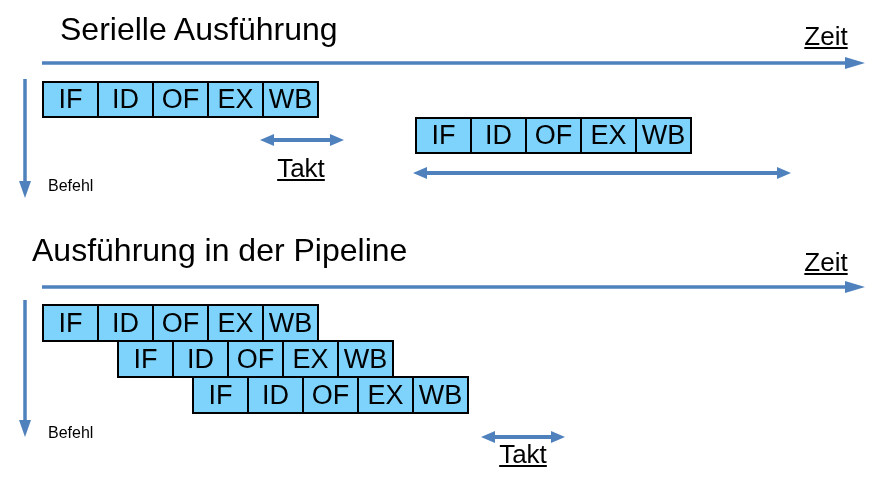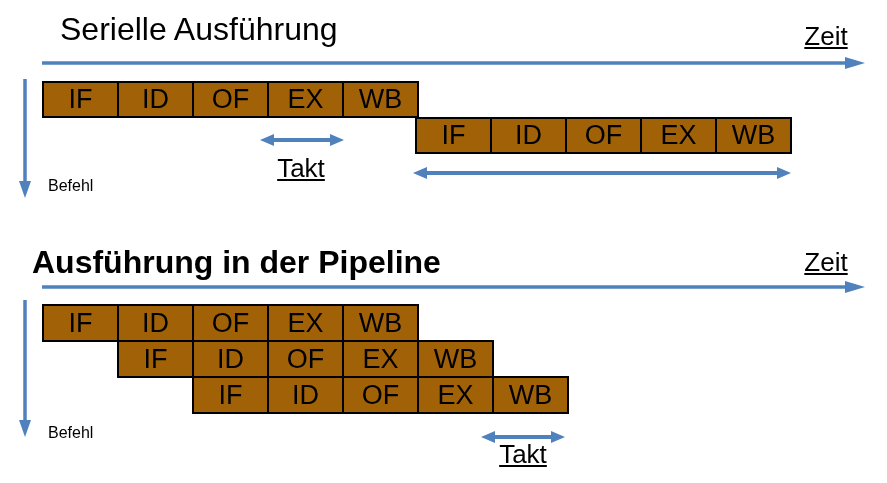--- a/index.html
+++ b/index.html
@@ -6,22 +6,22 @@
   #stage {
     position:relative; width:887px; height:483px; background:#ffffff;
     font-family:"Liberation Sans", sans-serif; color:#000000; overflow:hidden;
   }
   .abs { position:absolute; }
   .section-title { font-size:32px; line-height:1.15; white-space:nowrap; }
   .label { font-size:16px; line-height:1.15; white-space:nowrap; }
   .label-center { font-size:26px; line-height:1.15; text-align:center;text-decoration:underline; }
   .box-row { display:flex; }
   .cell {
-    box-sizing:border-box; width:77px; border:2px solid #000000;
-    margin-left:-2px; background:#a16207;
+    box-sizing:border-box; width:57px; border:2px solid #000000;
+    margin-left:-2px; background:#7dd3fc;
     display:flex; align-items:center; justify-content:center;
     font-size:27px;
   }
   .cell:first-child { margin-left:0; }
   .cell-h37 { height:37px; }
   .cell-h38 { height:38px; }
   svg { display:block; }
 </style>
 </head>
 <body>
@@ -66,21 +66,21 @@
   <div class="abs label-center" style="left:256px; top:154px; width:90px;">Takt</div>
 
   <div class="abs label" style="left:48px; top:177px;">Befehl</div>
 
   <svg class="abs" style="left:412px; top:164px;" width="380" height="18" viewBox="0 0 380 18">
     <line x1="11" y1="9" x2="369" y2="9" stroke="#4F81BD" stroke-width="4"></line>
     <polygon points="1,9 15,3 15,15" fill="#4F81BD"></polygon>
     <polygon points="379,9 365,3 365,15" fill="#4F81BD"></polygon>
   </svg>
 
-  <div class="abs section-title" style="left:32px; top:244px;font-weight:bold;">Ausführung in der Pipeline</div>
+  <div class="abs section-title" style="left:32px; top:232px;">Ausführung in der Pipeline</div>
 
   <div class="abs label-center" style="left:790px; top:248px; width:72px;">Zeit</div>
 
   <svg class="abs" style="left:40px; top:280px;" width="826" height="14" viewBox="0 0 826 14">
     <line x1="2" y1="7" x2="807" y2="7" stroke="#4F81BD" stroke-width="3.5"></line>
     <polygon points="825,7 805,1 805,13" fill="#4F81BD"></polygon>
   </svg>
 
   <svg class="abs" style="left:16px; top:300px;" width="18" height="138" viewBox="0 0 18 138">
     <line x1="9" y1="0" x2="9" y2="124" stroke="#4F81BD" stroke-width="3.5"></line>

